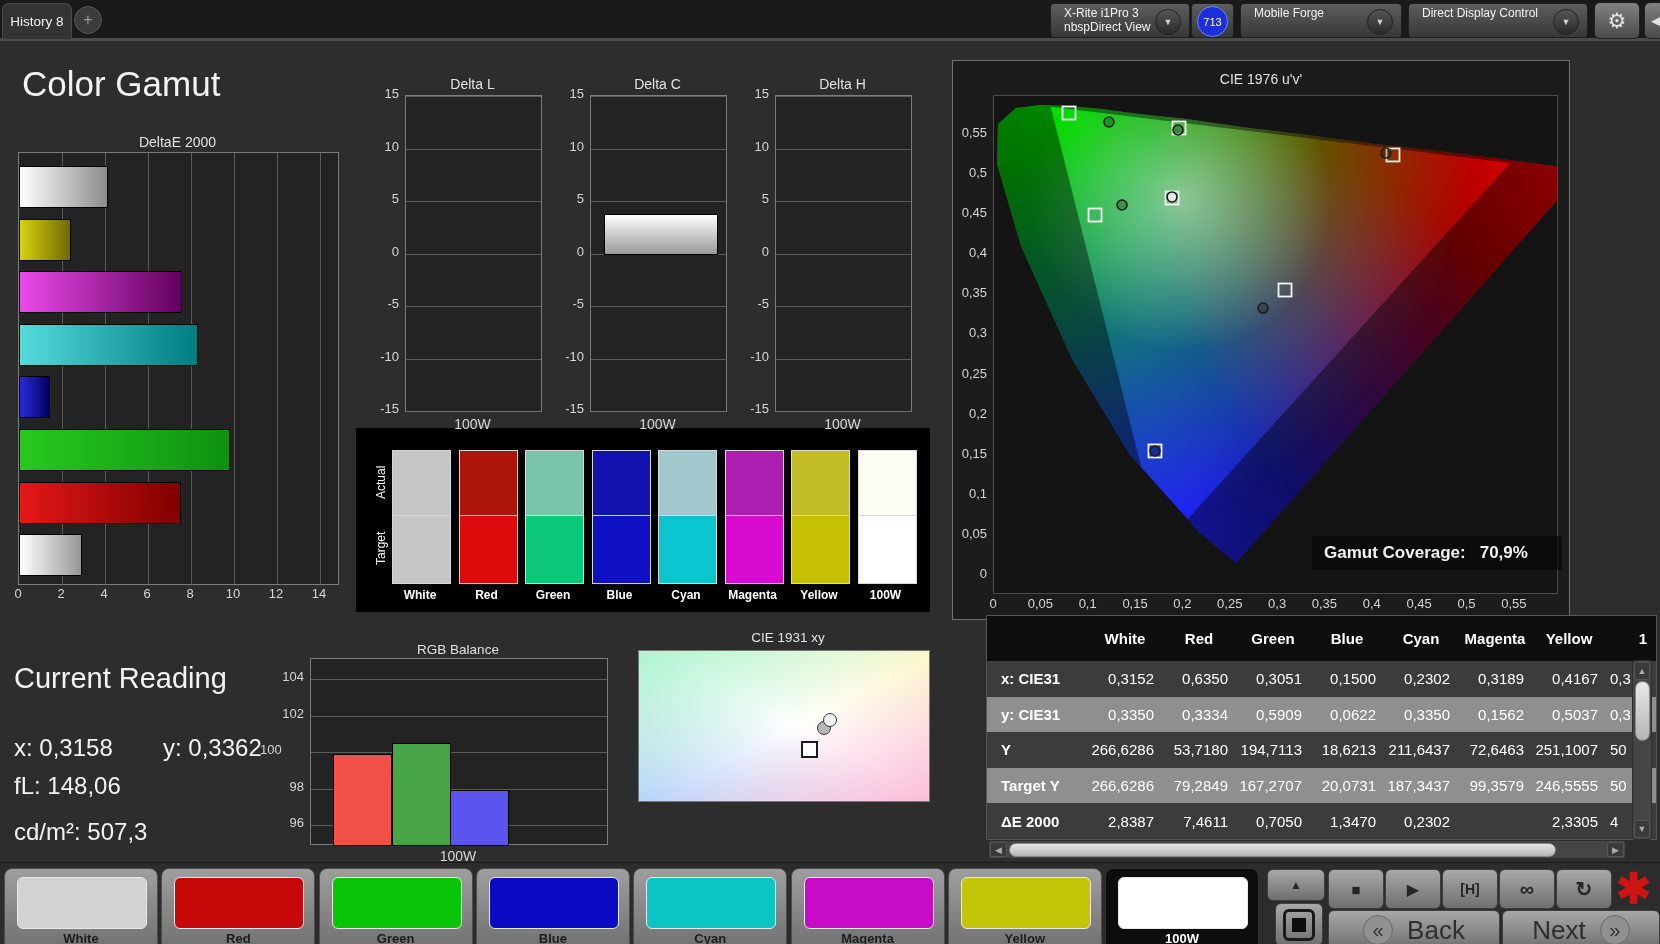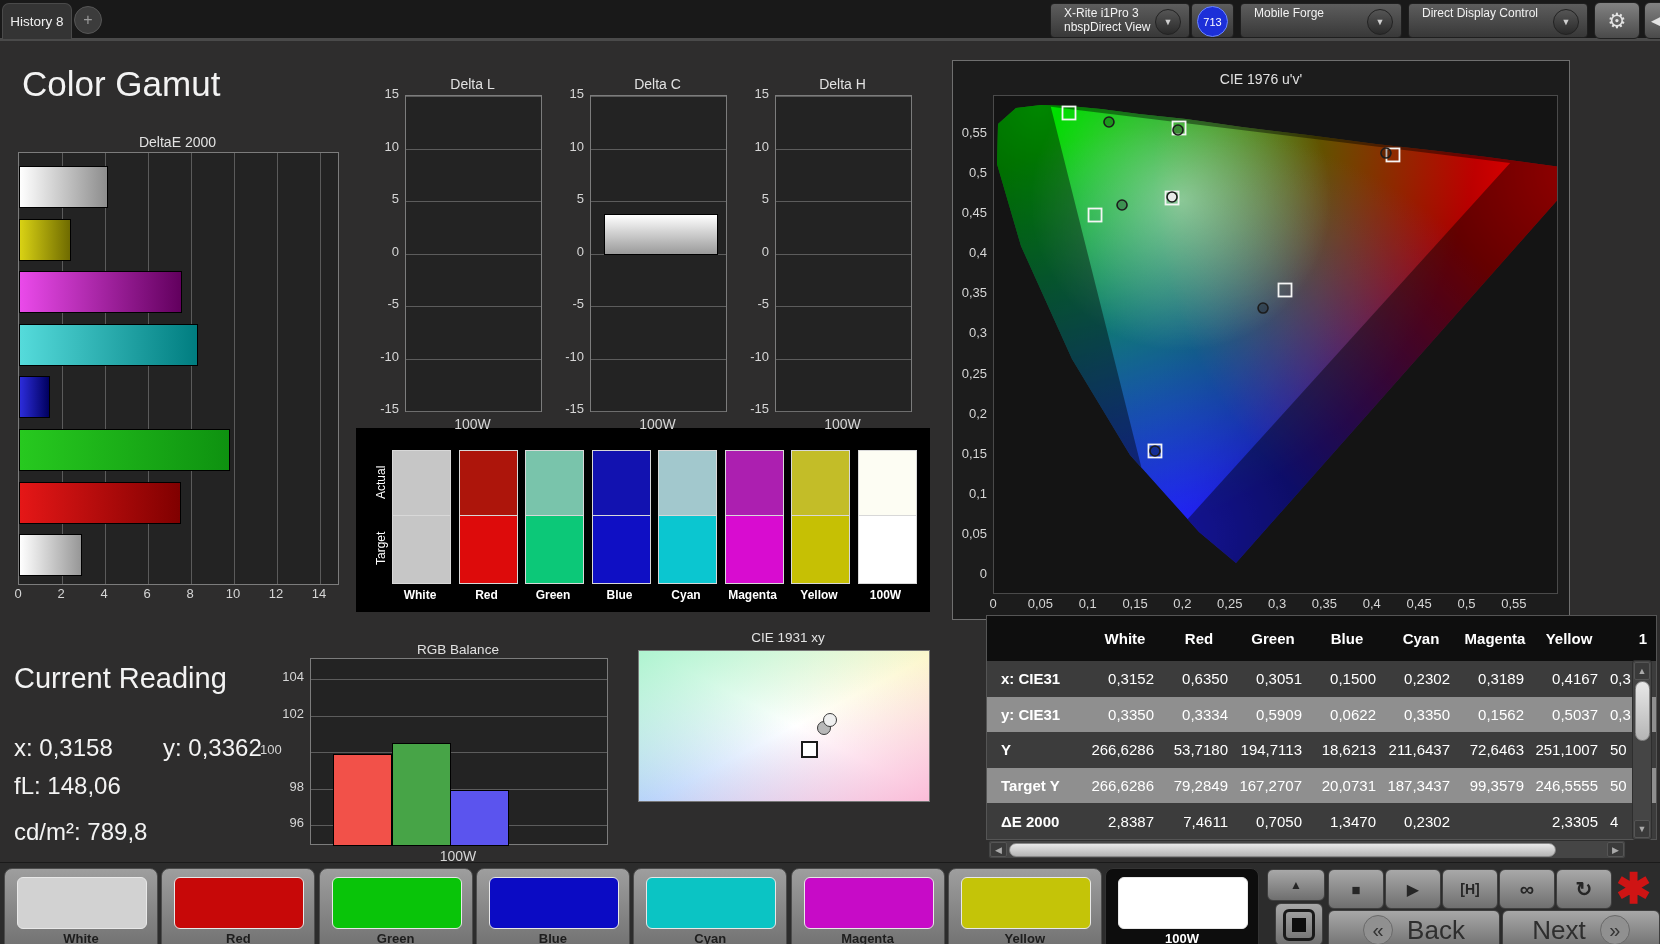--- a/index.html
+++ b/index.html
@@ -217,33 +217,37 @@
           <circle cx="391.9633" cy="57.02520000000004" r="5" fill="rgba(0,0,0,0.25)" stroke="#1c1c1c" stroke-width="1.6"></circle>
           <circle cx="128.03439999999998" cy="108.9948" r="5" fill="rgba(0,0,0,0.25)" stroke="#1c1c1c" stroke-width="1.6"></circle>
           <circle cx="178.036" cy="100.97479999999996" r="5" fill="#e8e8e8" stroke="#1c1c1c" stroke-width="1.6"></circle>
           <circle cx="269.0427" cy="212.05180000000001" r="5" fill="rgba(0,0,0,0.25)" stroke="#1c1c1c" stroke-width="1.6"></circle>
           <circle cx="160.99" cy="354.9682" r="5" fill="rgba(0,0,0,0.25)" stroke="#1c1c1c" stroke-width="1.6"></circle>
         </g>
     </svg>
   </div>
   <div id="cie76yticks"></div>
   <div id="cie76xticks"></div>
+  <div id="coverage" class="abs" style="left:1312px;top:536px;width:238px;height:34px;">
+    <span style="font-weight:bold;">Gamut Coverage:</span>
+    <span style="font-weight:bold;margin-left:14px;">70,9%</span>
+  </div>
 
   <div class="abs bigtext" style="left:14px;top:662px;font-size:29px;">Current Reading</div>
   <div class="abs bigtext" style="left:14px;top:734px;font-size:24px;">
     <span>x:</span> <span>0,3158</span>
   </div>
   <div class="abs bigtext" style="left:163px;top:734px;font-size:24px;">
     <span>y:</span> <span>0,3362</span>
   </div>
   <div class="abs bigtext" style="left:14px;top:772px;font-size:24px;">
     <span>fL:</span> <span>148,06</span>
   </div>
   <div class="abs bigtext" style="left:14px;top:818px;font-size:24px;">
-    <span>cd/m²:</span> <span>789,8</span>
+    <span>cd/m²:</span> <span>507,3</span>
   </div>
 
   <div class="abs ptitle" style="left:310px;top:642px;width:296px;font-size:13.5px;">RGB Balance</div>
   <div id="rgbplot" class="abs plot" style="left:310px;top:658px;width:296px;height:185px;">
       <div class="gridh" style="top:20px;"></div>
       <div class="gridh" style="top:56.5px;"></div>
       <div class="gridh" style="top:93px;"></div>
       <div class="gridh" style="top:129.5px;"></div>
       <div class="gridh" style="top:166px;"></div>
       <div class="bar" style="left:22px;top:94.8249999999999px;width:57px;height:90.1750000000001px;background:#f25149;"></div>

